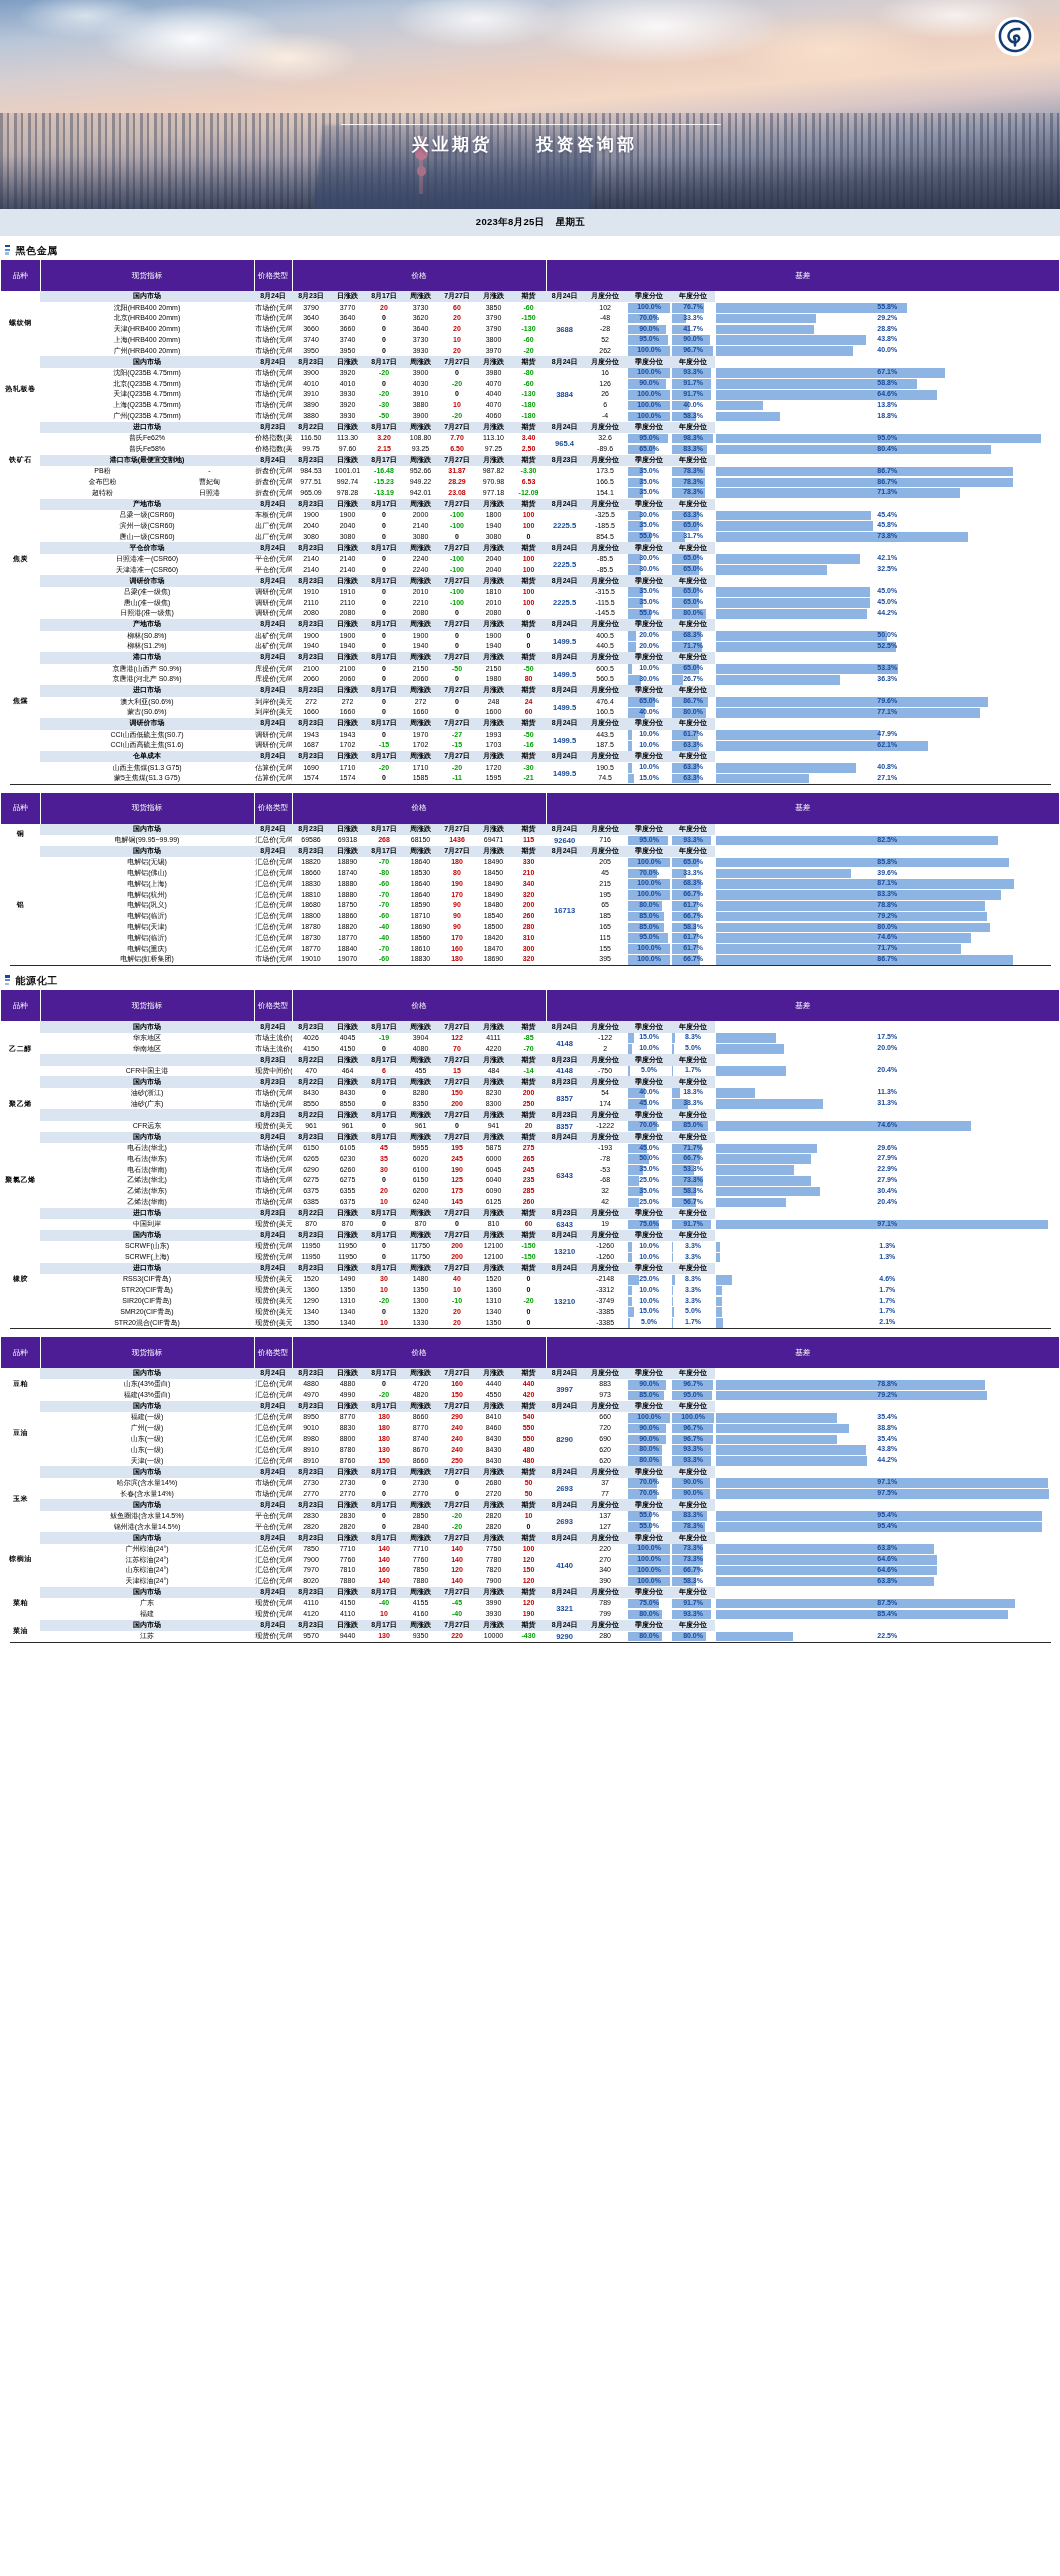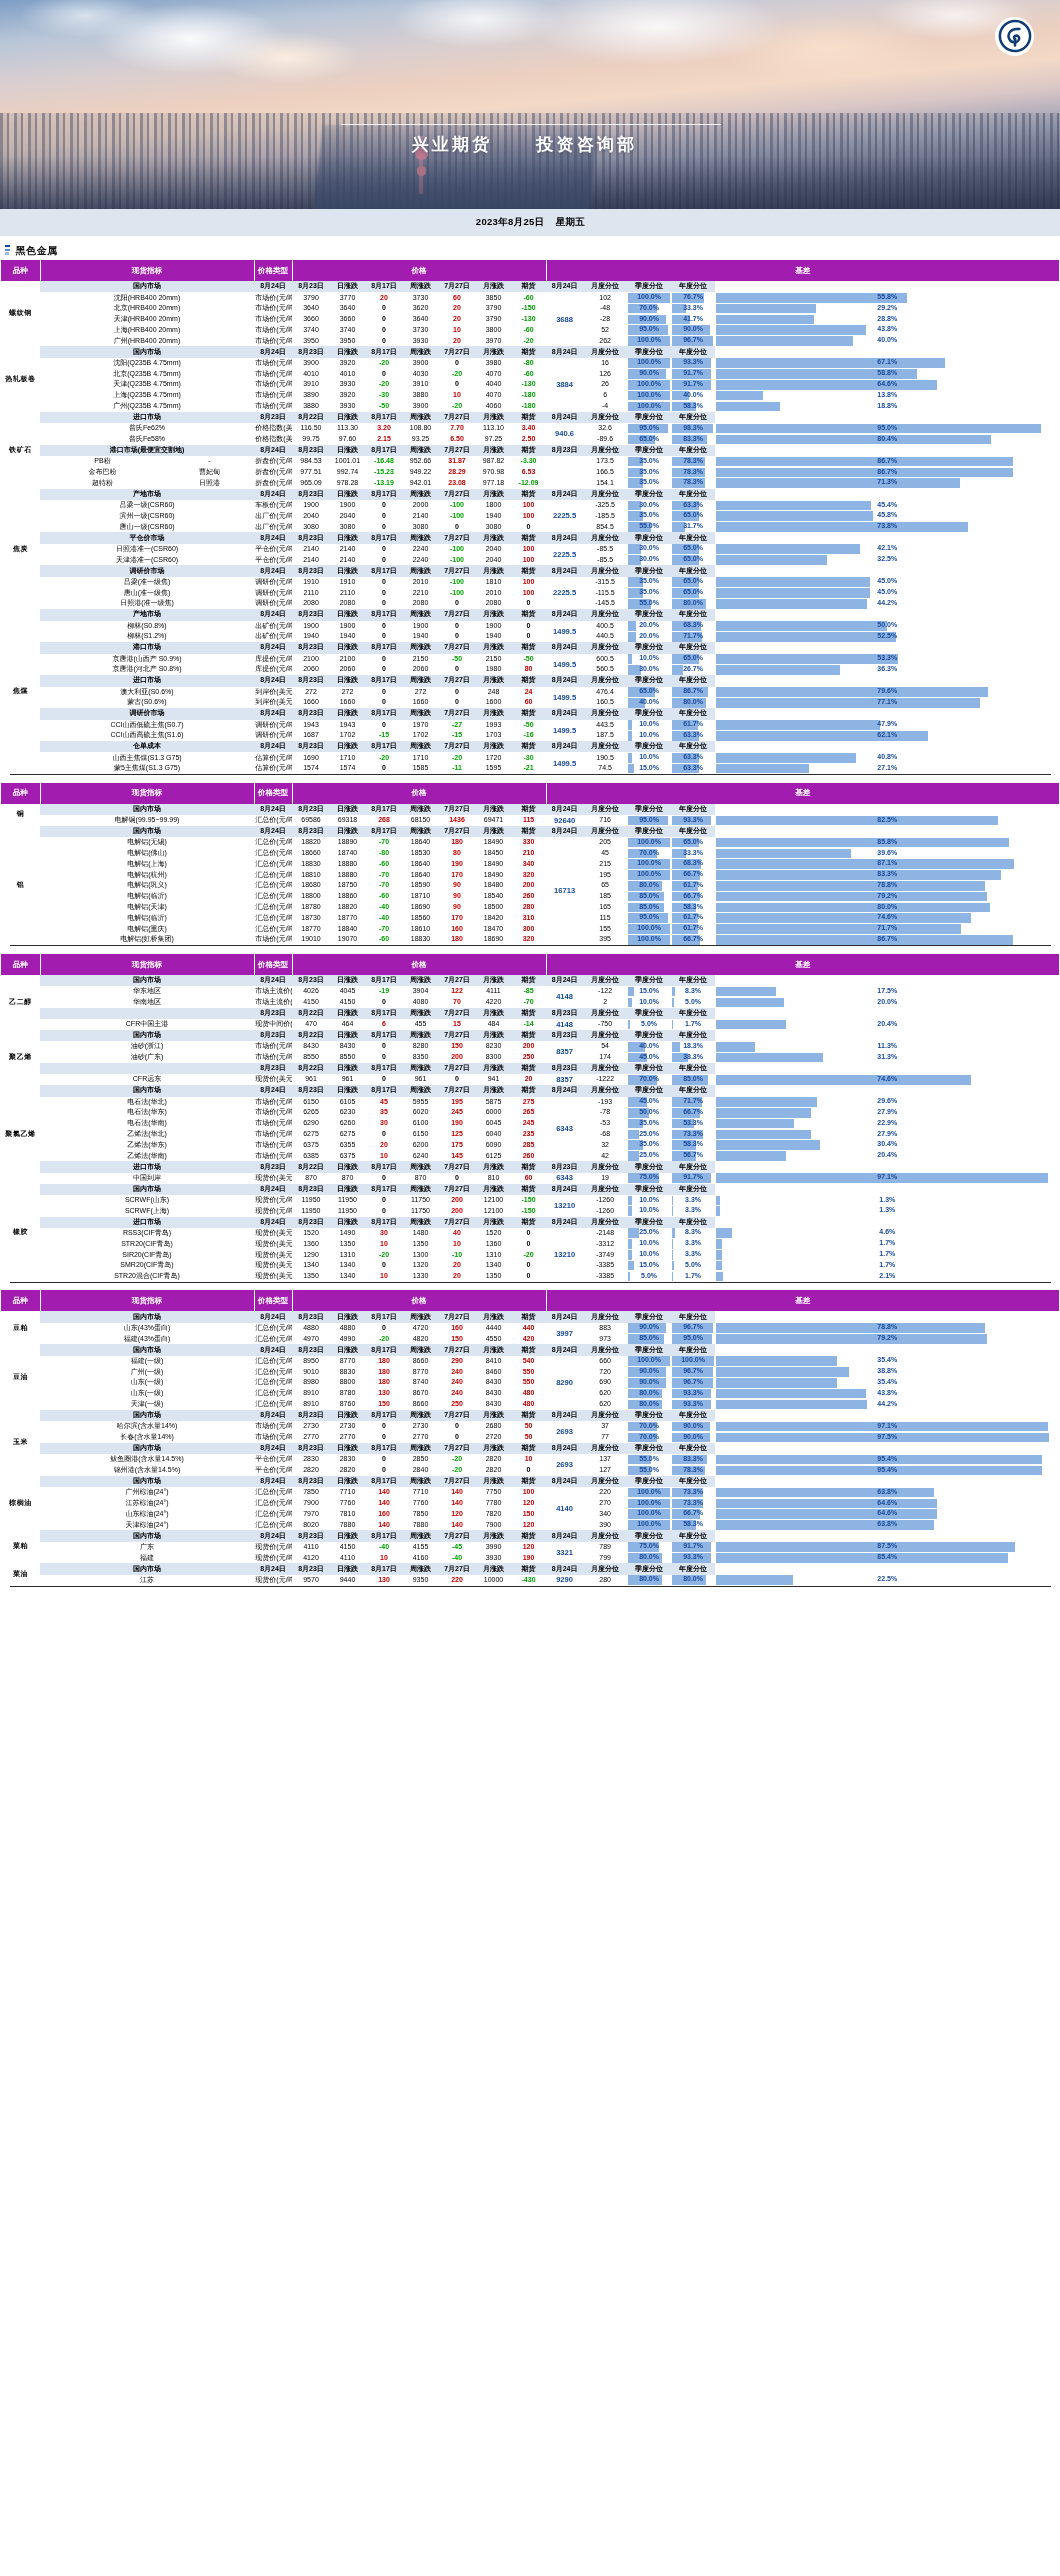--- a/index.html
+++ b/index.html
@@ -123,22 +123,22 @@
     padding:0.6px 1.3px;
     text-align:center;
     vertical-align:middle;
     white-space:nowrap;
     overflow:hidden;
     line-height:1.25;
   }
 
   
   tr.hdr-top td{
-    background:#a21caf; color:#fff; font-weight:bold; font-size:7.6px;
-    height:21px; border-right:1.3px solid #fff;
+    background:#4c1d95; color:#fff; font-weight:normal; font-size:7.6px;
+    height:31px; border-right:1.3px solid #fff;
   }
   tr.hdr-sub td{
     background:#dbe5f1; color:#000; font-weight:bold; font-size:7px;
     height:11.4px;
   }
 
   tr.data td{ height:10.8px; background:#ffffff; }
   tr.data td.nm{ font-size:7px; }
 
   td.kind{
@@ -489,21 +489,21 @@
           <tr class="data">
             <td class="nm" colspan="2">普氏Fe62%</td>
             <td class="nm">价格指数(美元/吨)</td>
             <td>116.50</td>
             <td>113.30</td>
             <td class="up">3.20</td>
             <td>108.80</td>
             <td class="up">7.70</td>
             <td>113.10</td>
             <td class="up">3.40</td>
-            <td class="fut" rowspan="2">940.6</td>
+            <td class="fut" rowspan="2">965.4</td>
             <td>32.6</td>
             <td class="q">
               <span style="background: linear-gradient(to right, rgb(142, 180, 227) 0%, rgb(142, 180, 227) 95%, rgb(255, 255, 255) 95%, rgb(255, 255, 255) 100%);">95.0%</span>
             </td>
             <td class="q">
               <span style="background: linear-gradient(to right, rgb(142, 180, 227) 0%, rgb(142, 180, 227) 98.3%, rgb(255, 255, 255) 98.3%, rgb(255, 255, 255) 100%);">98.3%</span>
             </td>
             <td class="q">
               <span style="background: linear-gradient(to right, rgb(142, 180, 227) 0%, rgb(142, 180, 227) 95%, rgb(255, 255, 255) 95%, rgb(255, 255, 255) 100%);">95.0%</span>
             </td>
@@ -1415,20 +1415,28 @@
             </td>
             <td class="q">
               <span style="background: linear-gradient(to right, rgb(142, 180, 227) 0%, rgb(142, 180, 227) 86.7%, rgb(255, 255, 255) 86.7%, rgb(255, 255, 255) 100%);">86.7%</span>
             </td>
           </tr>
         </tbody>
       </table>
       <div class="sec-rule"></div>
     </div>
     <div class="section">
+      <div class="sec-head">
+        <span class="sec-mark">
+          <i></i>
+          <i></i>
+          <i></i>
+        </span>
+        <span class="sec-title">能源化工</span>
+      </div>
       <table class="grid">
         <colgroup>
           <col style="width: 39px;">
           <col style="width: 125px;">
           <col style="width: 89px;">
           <col style="width: 38px;">
           <col style="width: 38px;">
           <col style="width: 35px;">
           <col style="width: 38px;">
           <col style="width: 35px;">

